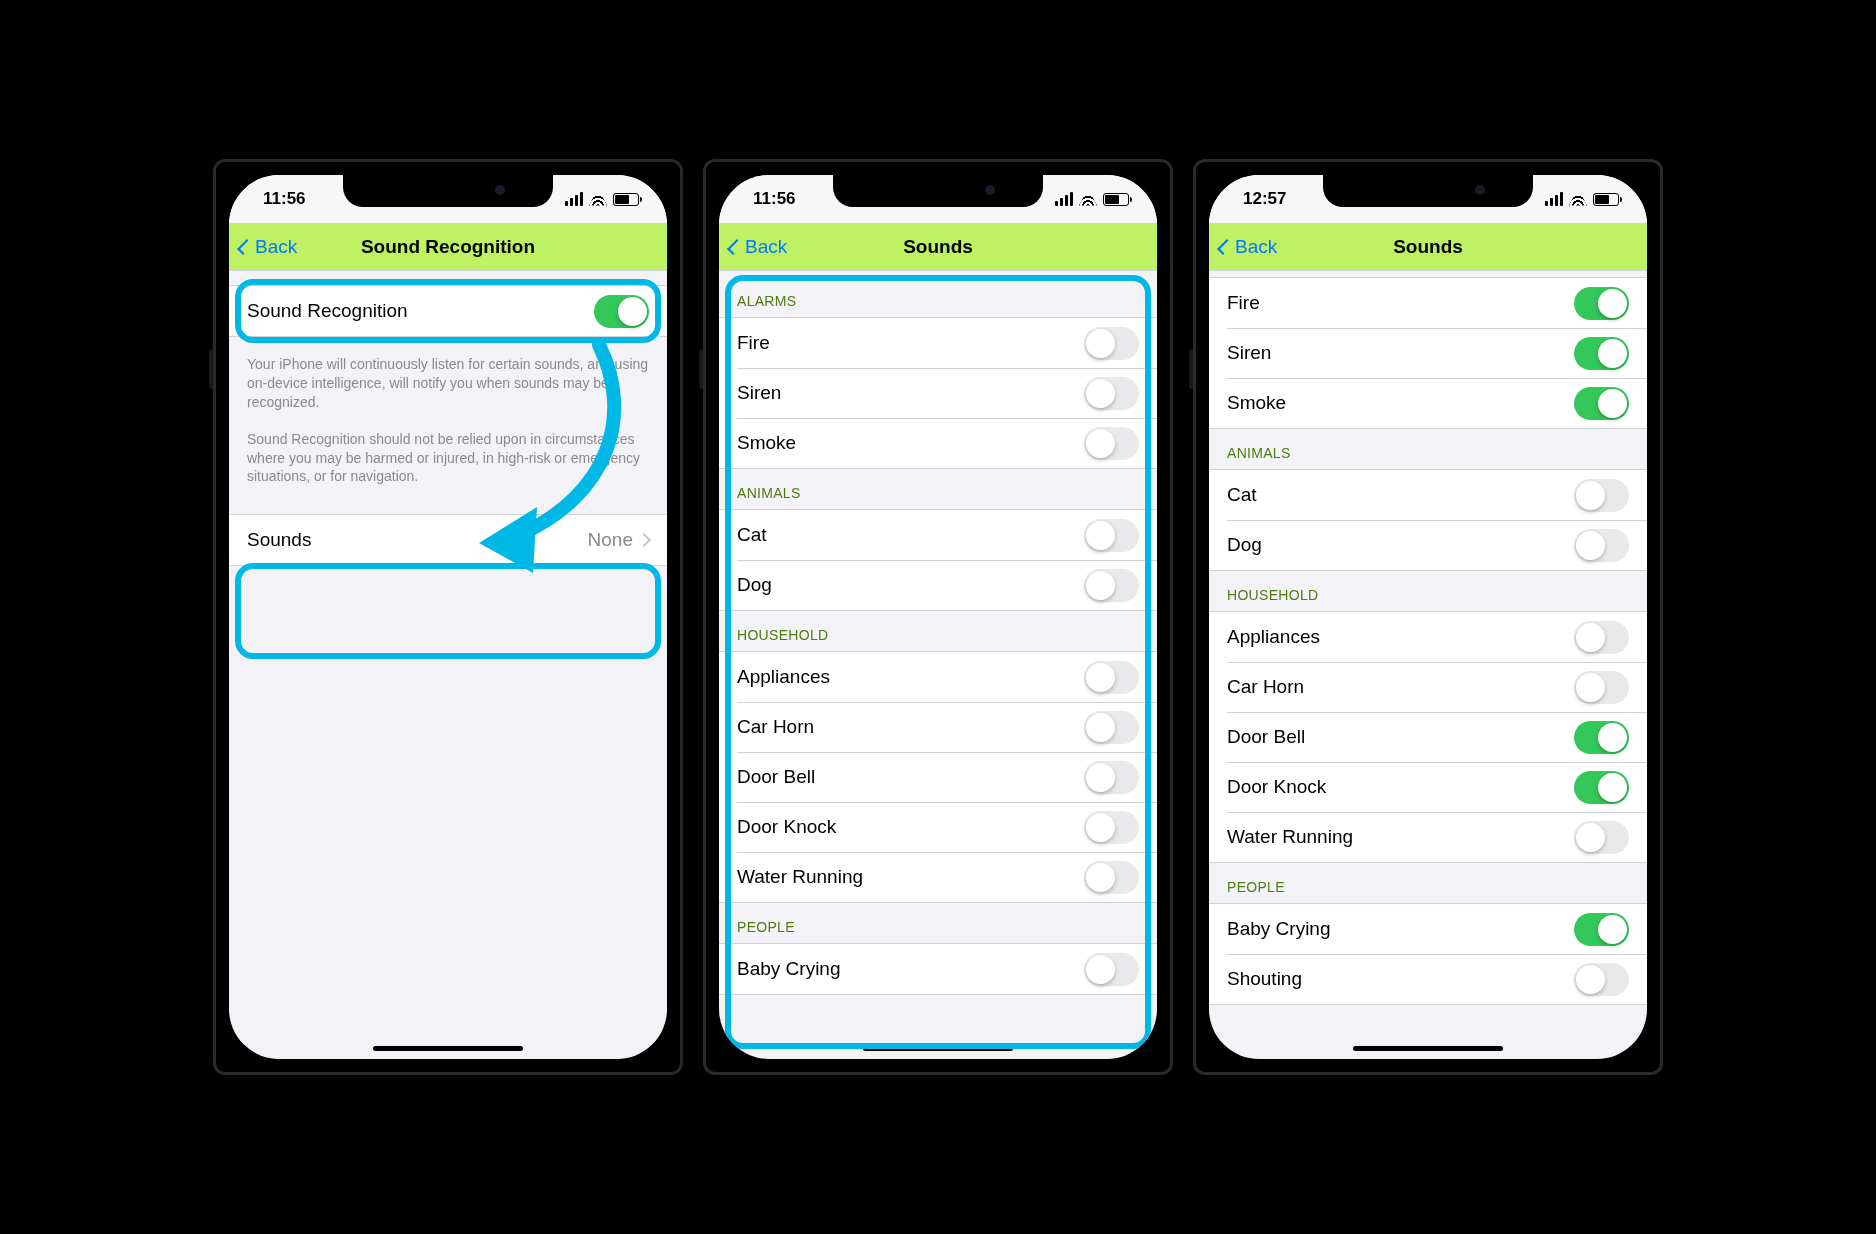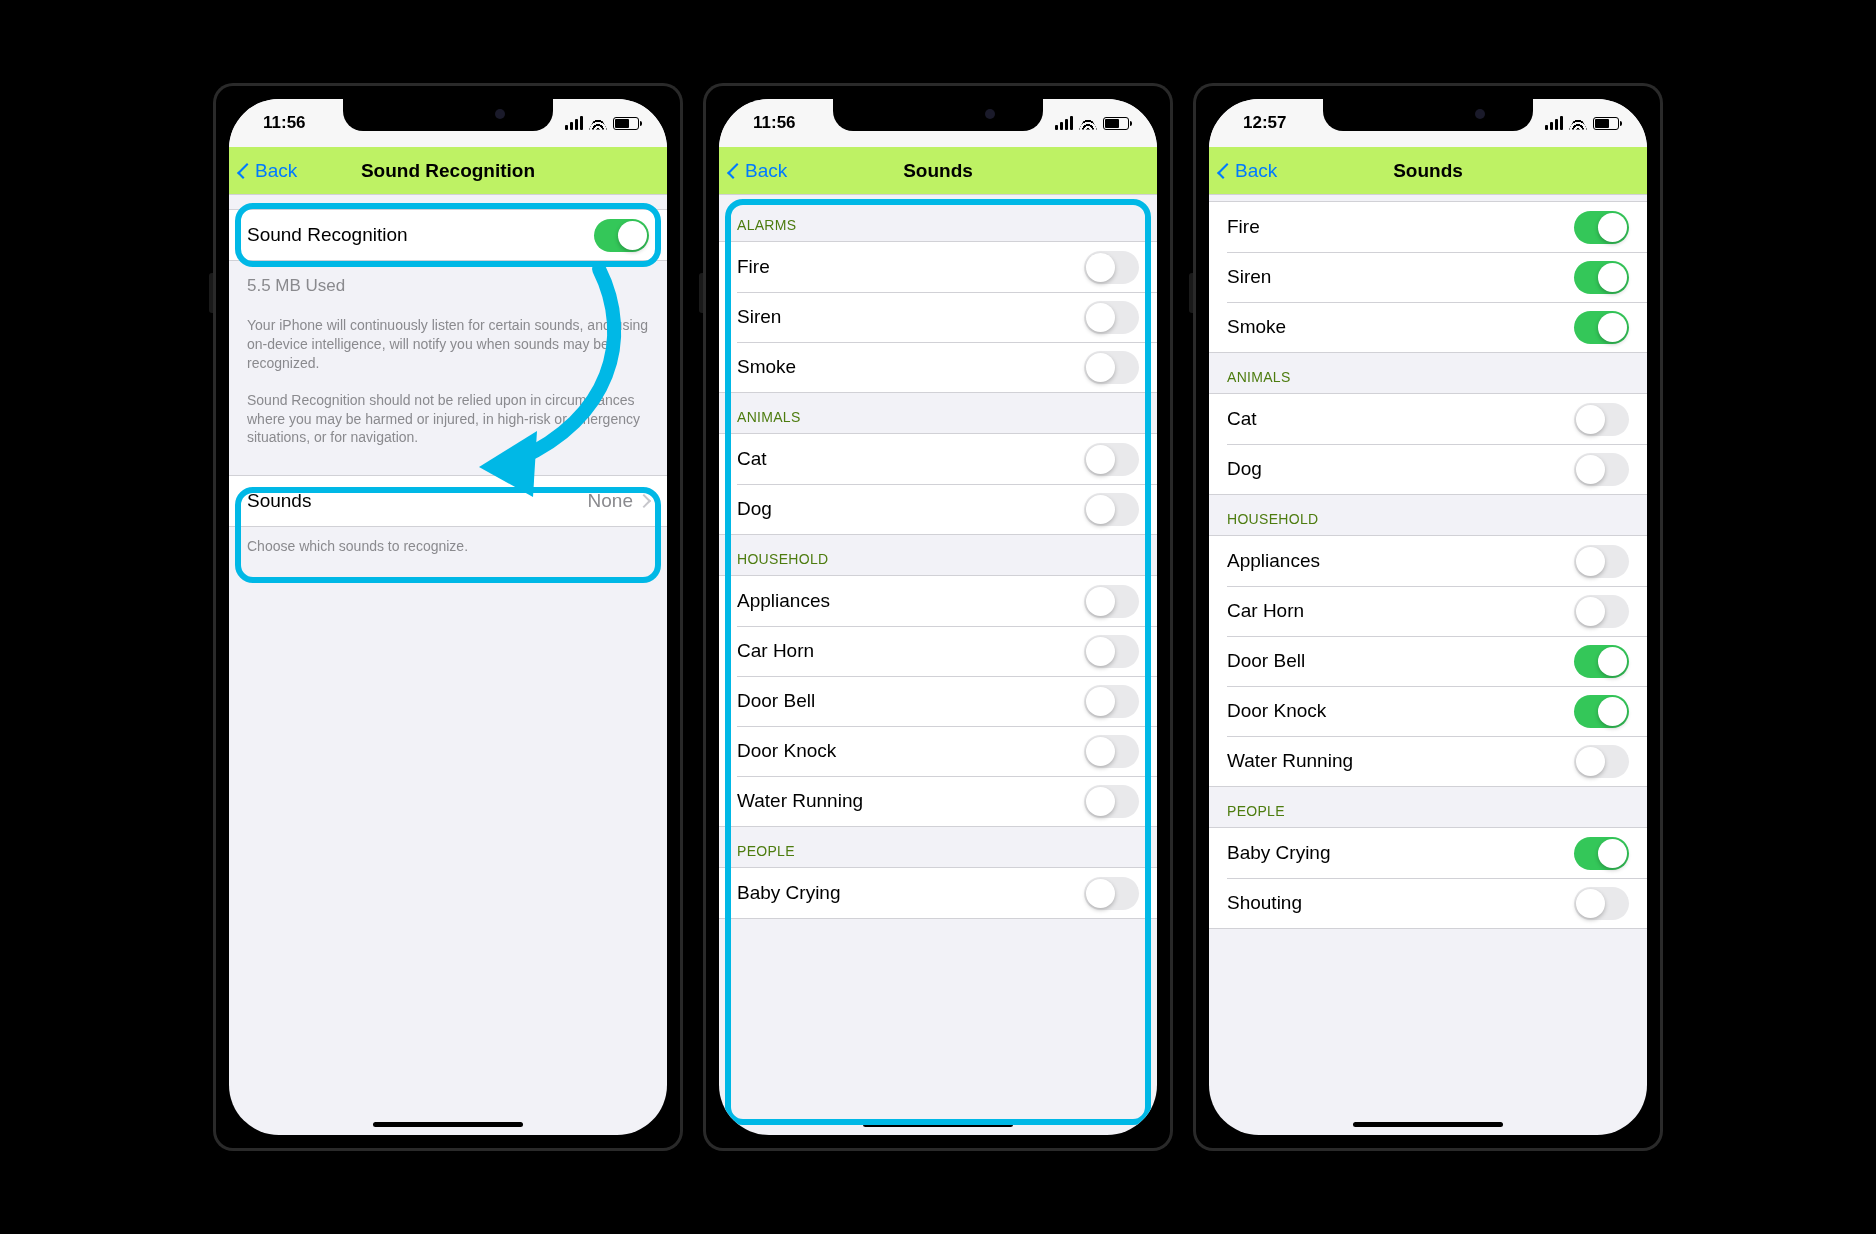--- a/index.html
+++ b/index.html
@@ -8,23 +8,23 @@
     font-family: -apple-system, BlinkMacSystemFont, "Helvetica Neue", Arial, sans-serif;
     display: flex;
     justify-content: center;
     align-items: center;
     min-height: 1234px;
     padding: 20px;
     gap: 20px;
   }
   .phone {
     width: 470px;
-    height: 1068px;
+    height: 916px;
     background: #000;
-    border-radius: 20px;
+    border-radius: 12px;
     padding: 16px;
     position: relative;
     box-shadow: inset 0 0 0 3px #2a2a2a, 0 8px 30px rgba(0,0,0,.6);
   }
   .phone::before {
     
     content:"";
     position:absolute;
     left:-4px; top:190px;
     width:4px; height:40px;
@@ -238,34 +238,32 @@
     <div class="content">
       <div style="height:14px"></div>
       <div class="cell-group">
         <div class="cell">
           <span>Sound Recognition</span>
           <div class="toggle on">
               <div class="knob"></div>
             </div>
         </div>
       </div>
-      <div class="footer-text" style="font-size:17px; padding-top:14px;">5.5 MB Used</div>
       <div class="footer-text gap">Your iPhone will continuously listen for certain sounds, and using on-device intelligence, will notify you when sounds may be recognized.</div>
       <div class="footer-text gap">Sound Recognition should not be relied upon in circumstances where you may be harmed or injured, in high-risk or emergency situations, or for navigation.</div>
       <div style="height:28px"></div>
       <div class="cell-group">
         <div class="cell">
           <span>Sounds</span>
           <div style="display:flex;align-items:center;">
             <span class="value">None</span>
             <span class="disclosure"></span>
           </div>
         </div>
       </div>
-      <div class="footer-text">Choose which sounds to recognize.</div>
     </div>
     <div class="home-indicator"></div>
 
     <div class="anno" style="top:104px; left:6px; right:6px; height:64px;"></div>
     <div class="anno" style="top:388px; left:6px; right:6px; height:96px;"></div>
     <svg class="arrow" style="top:150px; left:230px; width:180px; height:260px;" viewBox="0 0 180 260">
       <path d="M140 20 C 175 90, 150 170, 60 210" stroke="#00b8e6" stroke-width="14" fill="none" stroke-linecap="round"></path>
       <polygon points="20,218 78,182 74,248" fill="#00b8e6"></polygon>
     </svg>
   </div>

